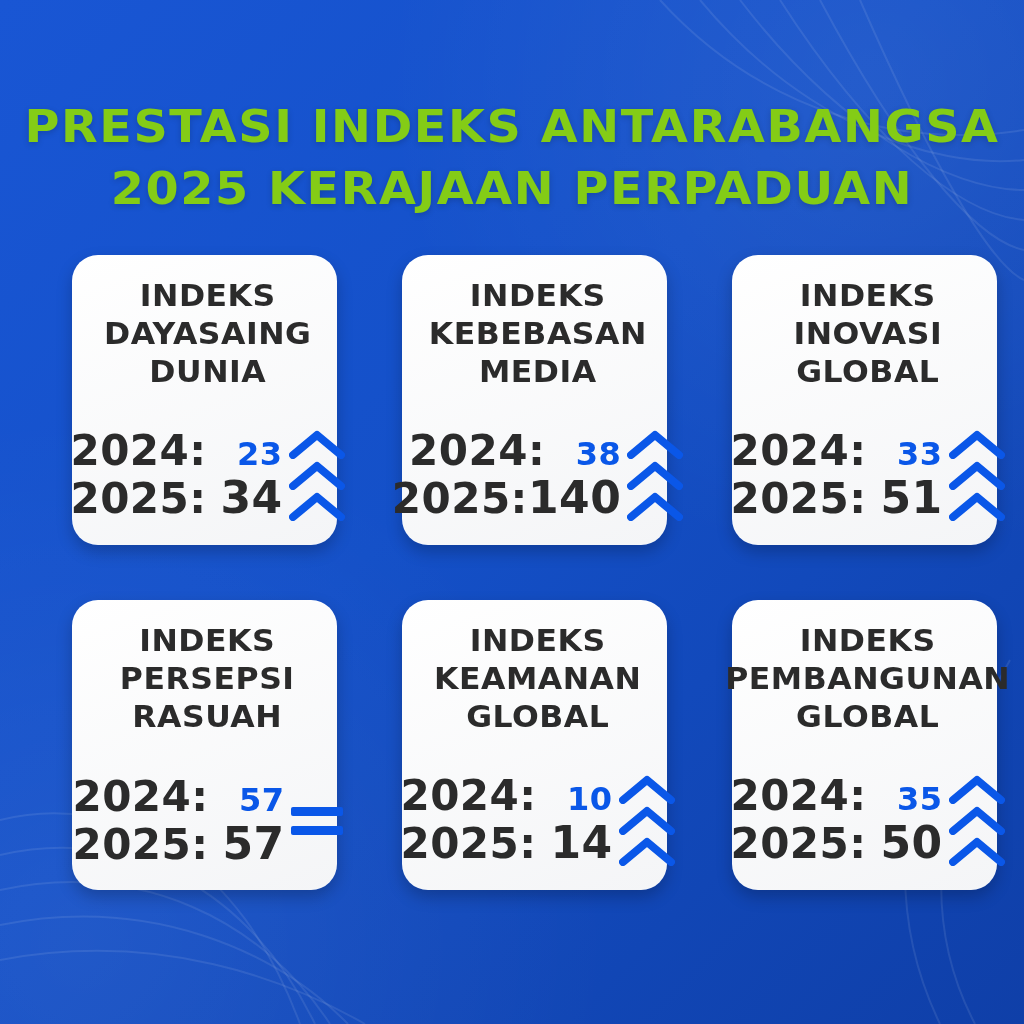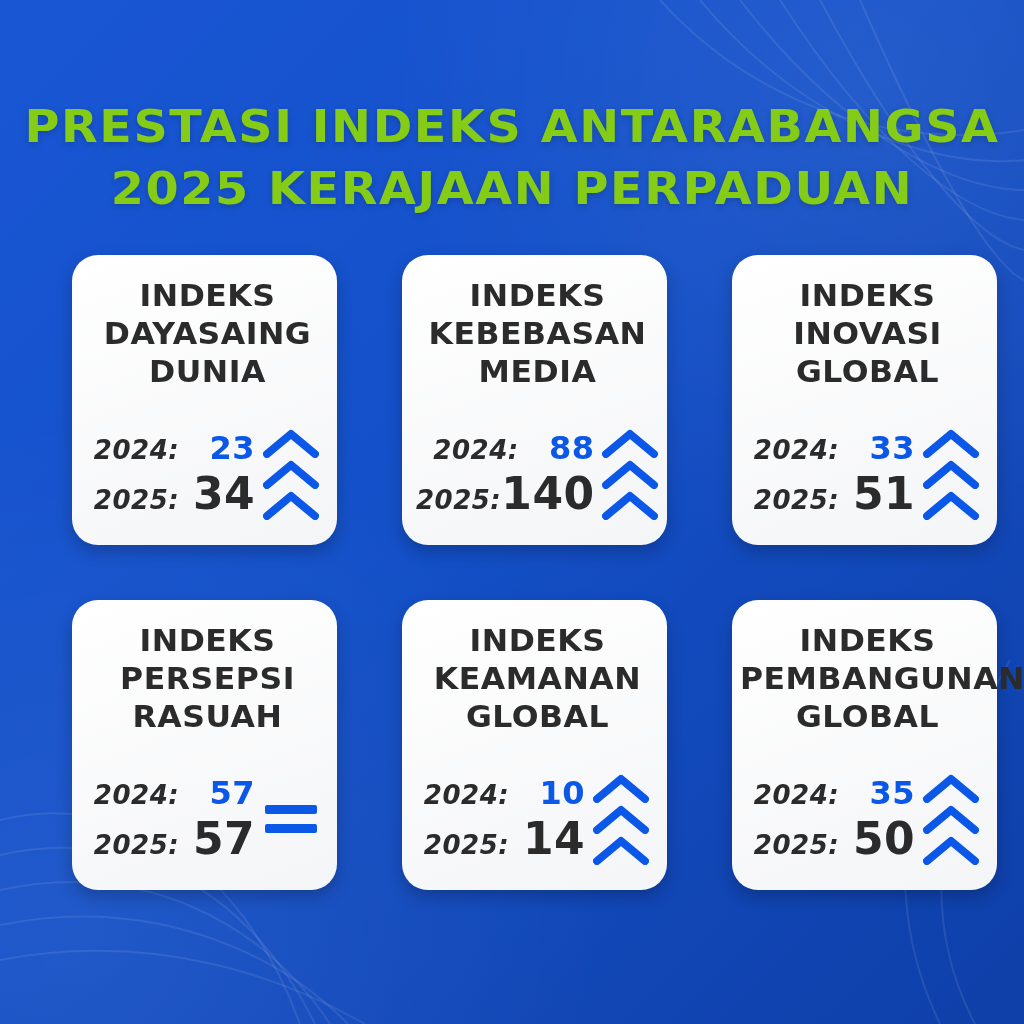--- a/index.html
+++ b/index.html
@@ -48,20 +48,21 @@
     row-gap: 55px;
   }
 
   .card {
     background: linear-gradient(160deg,#ffffff 0%, #f4f5f7 100%);
     border-radius: 26px;
     box-shadow: 0 7px 16px rgba(0,0,0,0.22);
     padding: 22px 8px 18px 14px;
     display: flex;
     flex-direction: column;
+    align-items: center;
     margin-left: 48px;
   }
   .card-title {
     color: #2b2b2b;
     font-weight: bold;
     font-size: 30px;
     line-height: 38px;
     text-align: center;
     letter-spacing: 0.5px;
     transform: scaleX(1.05);
@@ -80,21 +81,21 @@
   .row {
     display: flex;
     align-items: baseline;
     justify-content: flex-end;
     font-weight: bold;
     font-size: 34px;
     line-height: 42px;
     color: #2b2b2b;
     letter-spacing: 0.5px;
   }
-  .row .lbl { font-size: 26px; transform: scaleX(1.0); font-style: italic; }
+  .row .lbl { font-size: 42px; transform: scaleX(1.0); }
   .row .val {
     min-width: 76px;
     text-align: right;
     font-size: 40px;
   }
   .row.prev .val { color: #0a57e8; font-size: 32px; }
   .row.curr .val { color: #2b2b2b; font-size: 44px; }
 
   .arrows { width: 60px; display: flex; flex-direction: column; align-items: center; gap: 1px; }
   .chev { display:block; }
@@ -163,21 +164,21 @@
   <div class="card">
     <div class="card-title">
       <div>INDEKS</div>
       <div>KEBEBASAN</div>
       <div>MEDIA</div>
     </div>
     <div class="card-body">
       <div class="rows">
         <div class="row prev">
           <span class="lbl">2024:</span>
-          <span class="val">88</span>
+          <span class="val">38</span>
         </div>
         <div class="row curr">
           <span class="lbl">2025:</span>
           <span class="val">140</span>
         </div>
       </div>
       <div class="arrows">
         <svg class="chev" width="56" height="30" viewBox="0 0 56 30">
             <path d="M4 26 L28 6 L52 26" fill="none" stroke="#0a57e8" stroke-width="8" stroke-linecap="round" stroke-linejoin="round"></path>
           </svg>

